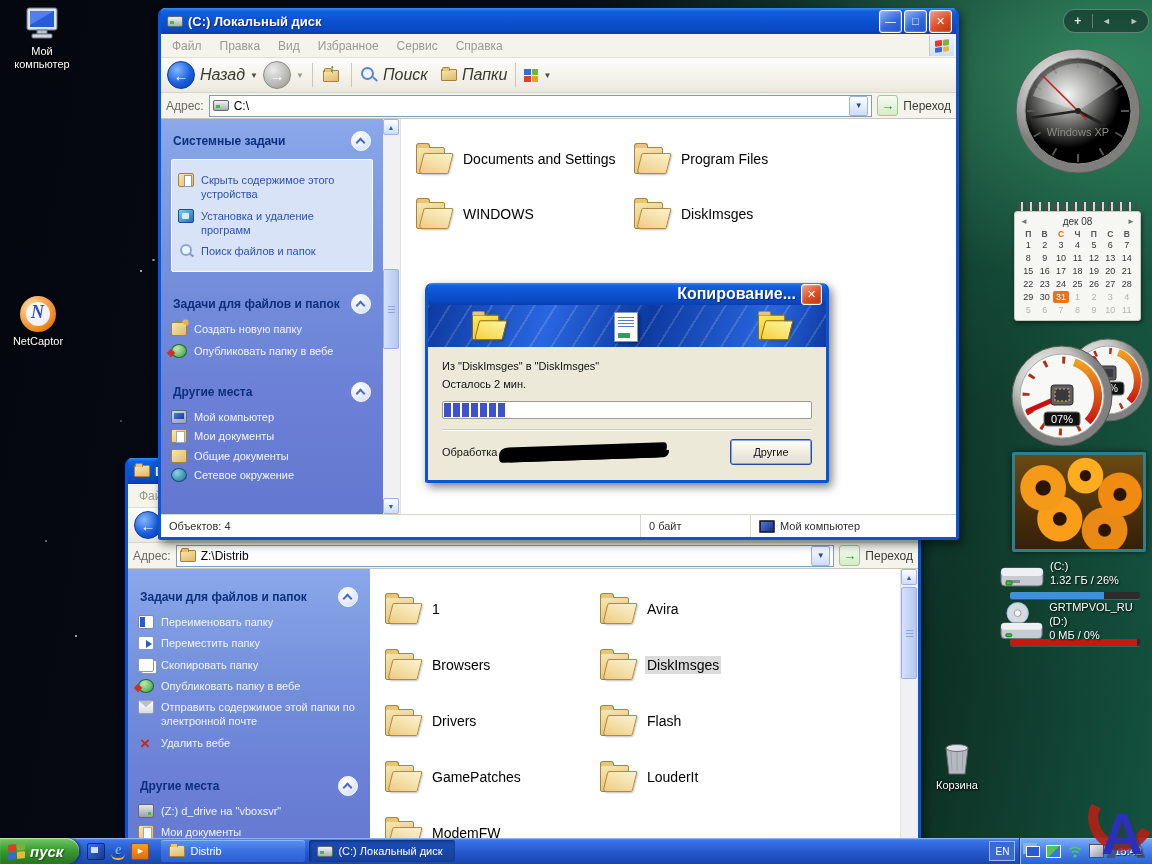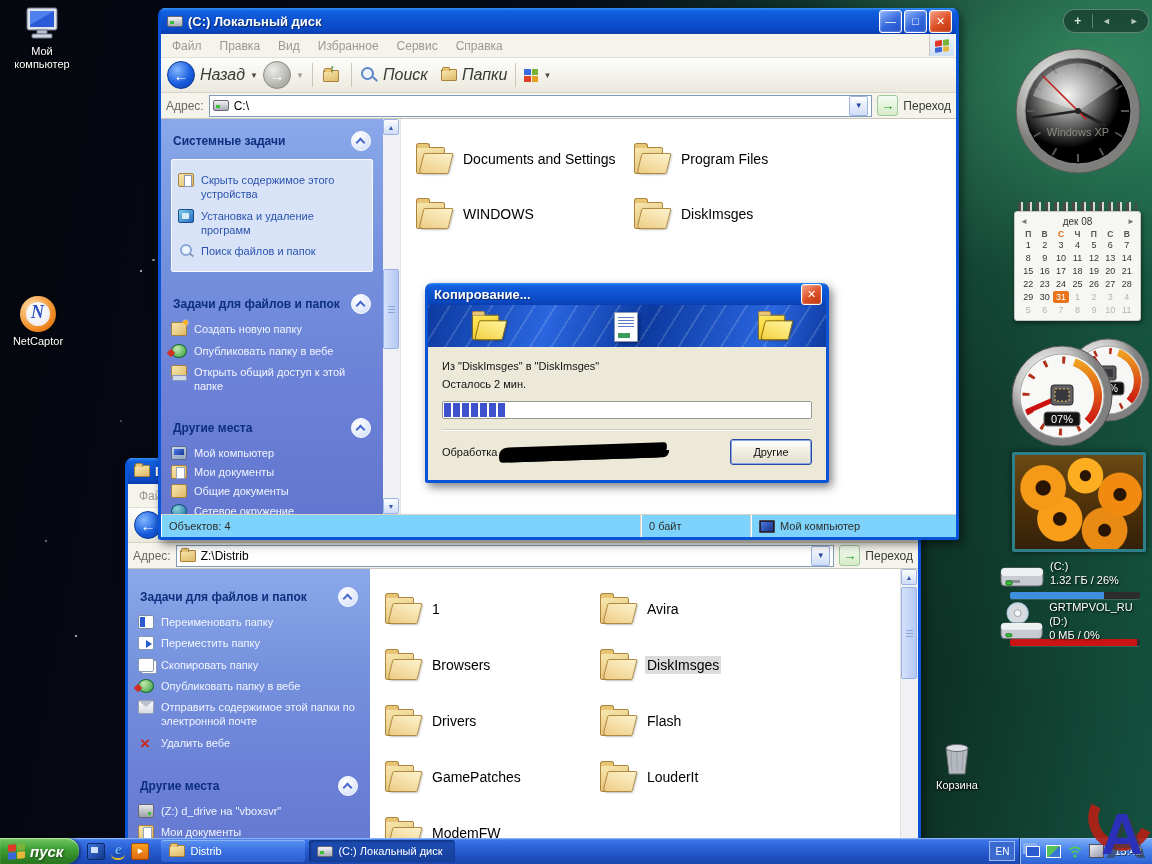--- a/index.html
+++ b/index.html
@@ -120,31 +120,31 @@
   
   .vscroll{width:17px;flex:0 0 17px;background:#f1f1f4;position:relative;border-left:1px solid #e4e2da;}
   .sarrow{position:absolute;left:0;width:16px;height:16px;display:flex;align-items:center;justify-content:center;
     font-size:7px;color:#3a5ca8;background:linear-gradient(#fdfeff,#cfdcf8);border:1px solid #9cb4e4;border-radius:2px;box-sizing:border-box;}
   .sarrow.up{top:0;} .sarrow.down{bottom:0;}
   .sthumb{position:absolute;left:0;width:16px;border:1px solid #98b0e8;border-radius:2px;box-sizing:border-box;
     background:linear-gradient(90deg,#d6e2fc,#b4c8f2);}
   .sthumb::after{content:'';position:absolute;left:4px;top:50%;width:7px;height:1px;background:#8aa4dc;
     box-shadow:0 3px 0 #8aa4dc,0 -3px 0 #8aa4dc;}
   
-  .statusbar{height:22px;flex:0 0 22px;display:flex;align-items:center;background:#7dd3fc;
+  .statusbar{height:22px;flex:0 0 22px;display:flex;align-items:center;background:#ffffff;
     border-top:1px solid #d8d5c8;font-size:11px;color:#2e2e28;}
   .status-pane{display:flex;align-items:center;gap:5px;padding:0 8px;height:100%;box-sizing:border-box;
     border-right:1px solid #d8d5c8;box-shadow:inset 1px 0 0 #fff;}
   .status-pane.p1{flex:1;} .status-pane.p2{width:110px;} .status-pane.p3{width:205px;border-right:none;}
   .mini-monitor{width:14px;height:11px;background:#223;border:1px solid #445;border-radius:1px;position:relative;}
   .mini-monitor::before{content:'';position:absolute;inset:1px;background:linear-gradient(135deg,#4a7ae8,#16307e);}
   
   #copy-dialog{z-index:30;}
   #copy-dialog .titlebar{height:22px;flex:0 0 22px;}
-  #copy-dialog .title-text{font-size:13px;}
+  #copy-dialog .title-text{font-size:16px;text-align:right;}
   .copy-banner{height:42px;flex:0 0 42px;position:relative;overflow:hidden;
     background:linear-gradient(105deg,#0d3aa0 0%,#2a66e0 30%,#0d3aa0 55%,#2a66e0 85%,#0d3aa0 100%);}
   .copy-banner::after{content:'';position:absolute;inset:0;
     background:repeating-linear-gradient(-58deg,rgba(255,255,255,0) 0 16px,rgba(255,255,255,.14) 16px 18px);}
   .copy-banner .folder-ico{position:absolute;top:6px;transform:scale(.95);z-index:2;}
   .copy-banner .folder-ico .fback{background:linear-gradient(160deg,#ffe95a,#f0c020);border-color:#8a7010;}
   .copy-banner .folder-ico .ffront{background:linear-gradient(200deg,#fff6a0,#f4d040);border-color:#8a7010;}
   .paper-ico{position:absolute;left:186px;top:7px;width:22px;height:28px;background:#fff;border:1px solid #8898b0;z-index:2;
     box-shadow:2px 2px 3px rgba(0,10,40,.4);}
   .paper-ico::before{content:'';position:absolute;left:3px;top:4px;right:3px;height:12px;
@@ -729,24 +729,20 @@
             <div class="task-item">
               <span class="tico ic-new-folder"></span>
               <span>Создать новую папку</span>
             </div>
 
             <div class="task-item">
               <span class="tico ic-publish-web"></span>
               <span>Опубликовать папку в вебе</span>
             </div>
 
-            <div class="task-item">
-              <span class="tico ic-share-folder"></span>
-              <span>Открыть общий доступ к этой папке</span>
-            </div>
           </div>
         <div class="sb-header" style="margin-top:24px">
           <span class="hdr-text">Другие места</span>
           <span class="chev"></span>
         </div>
         <div>
 
             <div class="task-item" style="margin:5px 0">
               <span class="tico ic-computer"></span>
               <span>Мой компьютер</span>

